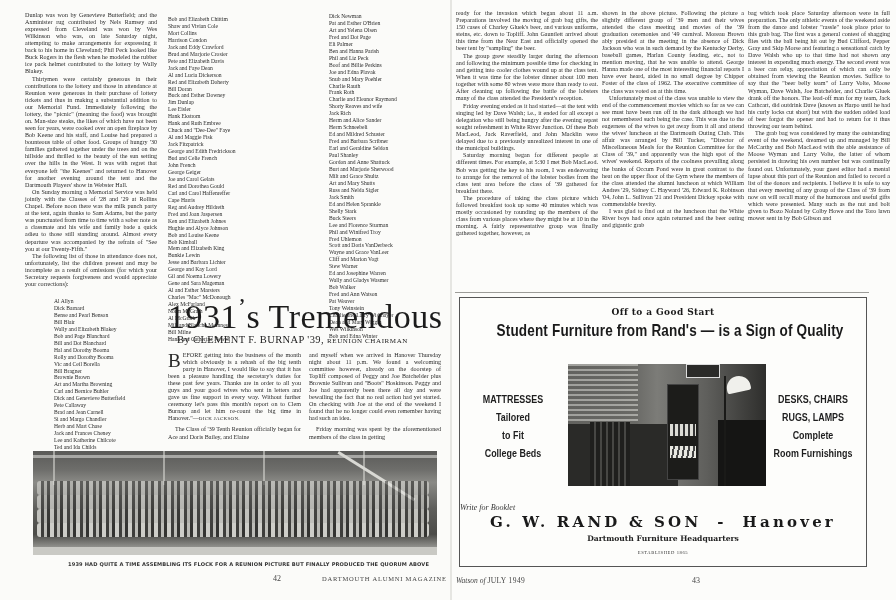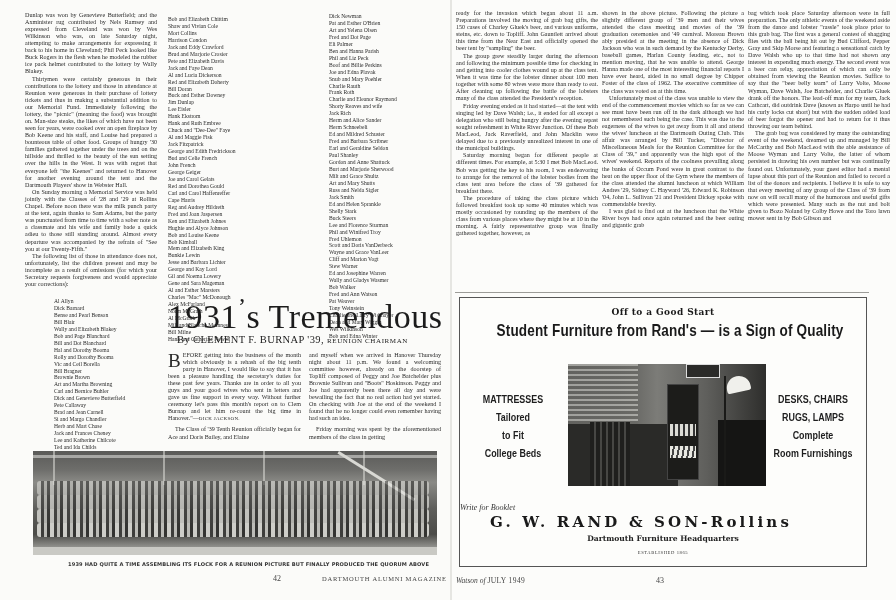--- a/index.html
+++ b/index.html
@@ -50,21 +50,21 @@
   .ad .roomphoto .desk { position: absolute; left: 0; top: 60px; width: 110px; height: 62px; background: #2a2a28; }
   .ad .roomphoto .chair { position: absolute; left: 22px; top: 58px; width: 40px; height: 64px; background: repeating-linear-gradient(90deg, #1f1f1d 0 4px, #474744 4px 6px); }
   .ad .roomphoto .shelf { position: absolute; left: 99px; top: 20px; width: 32px; height: 96px; background: #1c1c1a; border: 1px solid #444; }
   .ad .roomphoto .books { position: absolute; left: 102px; top: 60px; width: 26px; height: 12px; background: repeating-linear-gradient(90deg, #dcdcd6 0 3px, #333 3px 5px); }
   .ad .roomphoto .books2 { position: absolute; left: 102px; top: 82px; width: 26px; height: 12px; background: repeating-linear-gradient(100deg, #e8e8e2 0 3px, #444 3px 5px); }
   .ad .roomphoto .pennant { position: absolute; left: 118px; top: 0; width: 34px; height: 14px; background: #2b2b29; border: 1px solid #ddd; }
   .ad .roomphoto .lamp-pole { position: absolute; left: 156px; top: 12px; width: 2px; height: 110px; background: #1a1a18; }
   .ad .roomphoto .lamp-shade { position: absolute; left: 158px; top: 12px; width: 24px; height: 16px; background: #f0f0ec; border-radius: 12px 12px 2px 2px; transform: rotate(-12deg); }
   .ad .roomphoto .bed { position: absolute; left: 150px; top: 56px; width: 48px; height: 66px; background: #151514; }
   .ad .booklet { position: absolute; left: 0; right: 0; top: 205px; text-align: left; font-style: italic; font-size: 8px; color: #333; }
-  .ad .brand { position: absolute; left: 30px; right: 30px; top: 215px; font-family: "DejaVu Serif", serif; font-weight: bold; font-size: 15px; letter-spacing: 3.2px; color: #1a1a1a; display: flex; white-space: nowrap; }
+  .ad .brand { position: absolute; left: 30px; right: 30px; top: 215px; font-family: "DejaVu Serif", serif; font-weight: bold; font-size: 15px; letter-spacing: 3.2px; color: #1a1a1a; display: flex; justify-content: space-between; white-space: nowrap; }
   .ad .hq { position: absolute; left: 0; right: 0; top: 236px; text-align: center; font-family: "DejaVu Serif", serif; font-weight: bold; font-size: 7.6px; color: #222; }
   .ad .est { position: absolute; left: 0; right: 0; top: 252px; text-align: center; font-size: 4.6px; letter-spacing: 0.6px; color: #333; }
 </style>
 </head>
 <body>
 
 <div class="page page-left">
 
   <div class="col" style="left:25px; top:12px; width:132px;">
     <p class="noindent">Dunlap was won by Genevieve Butterfield; and the Axminister rug contributed by Nels Ramsey and expressed from Cleveland was won by Wes Wilkinson who was, on late Saturday night, attempting to make arrangements for expressing it back to his home in Cleveland; Phil Peck looked like Buck Rogers in the flesh when he modeled the rubber ice pack helmet contributed to the lottery by Wally Blakey.</p>
@@ -283,23 +283,23 @@
     <div>DESKS, CHAIRS</div>
     <div>RUGS, LAMPS</div>
     <div>Complete</div>
     <div>Room Furnishings</div>
   </div>
 
   <div class="booklet">Write for Booklet</div>
   <div class="brand">
     <span>G. W. RAND &amp; SON</span>
     <span>-</span>
-    <span>Rollins</span>
+    <span>Hanover</span>
   </div>
   <div class="hq">Dartmouth Furniture Headquarters</div>
   <div class="est">ESTABLISHED 1865</div>
 </div>
 
 <div class="folio" style="left:456px; top:576px; font-size:7.5px;">
   <i>Watson of</i>
   <span style="font-variant: small-caps; letter-spacing:0.4px;">JULY 1949</span>
 </div>
-<div class="folio" style="left:656px; top:576px;">43</div>
+<div class="folio" style="left:692px; top:576px;">43</div>
 
 </body></html>

